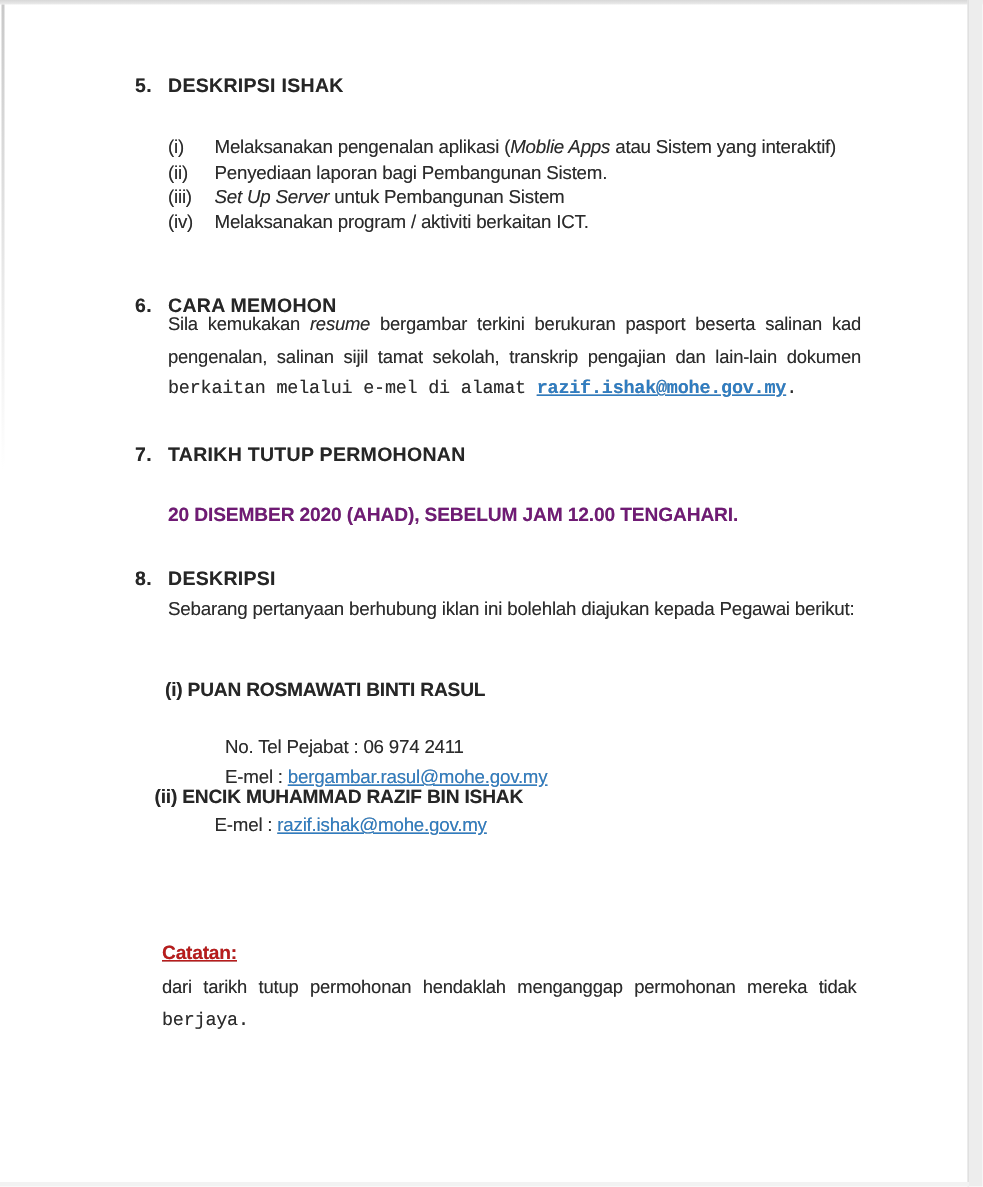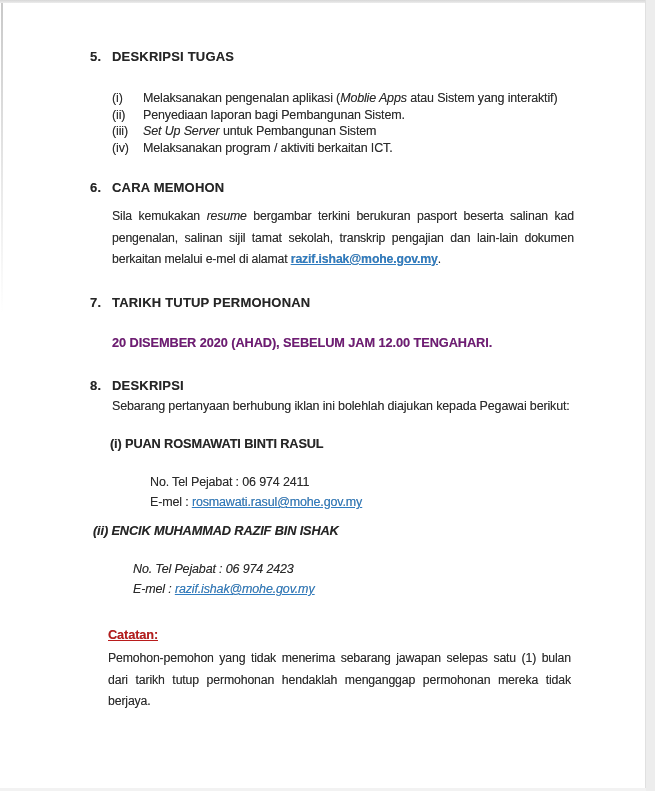--- a/index.html
+++ b/index.html
@@ -27,21 +27,21 @@
   .sec-head{font-weight:bold;font-size:13px;letter-spacing:0.2px;line-height:17px;color:#262626;white-space:nowrap;}
   .sec-num{display:inline-block;width:22px;}
 
   .tasks{font-size:12.5px;line-height:16.5px;}
   .task-row{white-space:nowrap;}
   .task-num{display:inline-block;width:31px;}
   .task-text i{font-style:italic;}
 
   .para{font-size:12.3px;line-height:21.5px;}
   .para .jline{text-align:justify;text-align-last:justify;}
-  .para .lline{text-align:center;text-align-last:left;}
+  .para .lline{text-align:center;text-align-last:left;font-family:Liberation Mono, monospace;}
   .para i{}
 
   .date-line{font-weight:bold;font-size:12.8px;letter-spacing:-0.1px;line-height:17px;white-space:nowrap;color:#701a75;}
   .intro-line{font-size:12.5px;line-height:17px;white-space:nowrap;text-align:right;}
 
   .contact{font-size:12.5px;line-height:17px;}
   .contact-name{font-weight:bold;font-size:12.8px;white-space:nowrap;color:#262626;}
   .contact-detail{margin-left:40px;white-space:nowrap;}
   .d1{margin-top:22px;}
   .d2{margin-top:3px;}
@@ -57,39 +57,39 @@
 <body>
 
 <div class="page soft">
 
   <div class="edge-top"></div>
   <div class="edge-left"></div>
   <div class="edge-right"></div>
   <div class="edge-bottom"></div>
 
   <div class="blk sec-head" style="top:48px;left:90px;">
-    <span class="sec-num">5.</span><span>DESKRIPSI TUGAS</span>
+    <span class="sec-num">5.</span><span>DESKRIPSI ISHAK</span>
   </div>
 
   <div class="blk tasks" style="top:90px;left:112px;">
     <div class="task-row">
       <span class="task-num">(i)</span><span class="task-text"><span>Melaksanakan pengenalan aplikasi (</span><i>Moblie Apps</i><span> atau Sistem yang interaktif)</span></span>
     </div>
     <div class="task-row">
       <span class="task-num">(ii)</span><span class="task-text"><span>Penyediaan laporan bagi Pembangunan Sistem.</span><i></i><span></span></span>
     </div>
     <div class="task-row">
       <span class="task-num">(iii)</span><span class="task-text"><span></span><i>Set Up Server</i><span> untuk Pembangunan Sistem</span></span>
     </div>
     <div class="task-row">
       <span class="task-num">(iv)</span><span class="task-text"><span>Melaksanakan program / aktiviti berkaitan ICT.</span><i></i><span></span></span>
     </div>
   </div>
 
-  <div class="blk sec-head" style="top:179px;left:90px;">
+  <div class="blk sec-head" style="top:195px;left:90px;">
     <span class="sec-num">6.</span><span>CARA MEMOHON</span>
   </div>
 
   <div class="blk para" style="top:206px;left:112px;width:462px;">
     <div class="jline"><span>Sila kemukakan </span><i>resume</i><span> bergambar terkini berukuran pasport beserta salinan kad</span></div>
     <div class="jline"><span>pengenalan, salinan sijil tamat sekolah, transkrip pengajian dan lain-lain dokumen</span></div>
     <div class="lline"><span>berkaitan melalui e-mel di alamat </span><a class="email-link bold">razif.ishak@mohe.gov.my</a><span>.</span></div>
   </div>
 
   <div class="blk sec-head" style="top:294px;left:90px;">
@@ -97,34 +97,32 @@
   </div>
 
   <div class="blk date-line" style="top:334px;left:112px;">20 DISEMBER 2020 (AHAD), SEBELUM JAM 12.00 TENGAHARI.</div>
 
   <div class="blk sec-head" style="top:377px;left:90px;">
     <span class="sec-num">8.</span><span>DESKRIPSI</span>
   </div>
 
   <div class="blk intro-line" style="top:398px;left:112px;">Sebarang pertanyaan berhubung iklan ini bolehlah diajukan kepada Pegawai berikut:</div>
 
-  <div class="blk contact" style="top:435px;left:110px;">
+  <div class="blk contact" style="top:451px;left:110px;">
     <div class="contact-name"><span>(i)</span>&nbsp;<span>PUAN ROSMAWATI BINTI RASUL</span></div>
     <div class="contact-detail d1">No. Tel Pejabat : 06 974 2411</div>
-    <div class="contact-detail d2"><span>E-mel : </span><a class="email-link">rosmawati.rasul@mohe.gov.my</a></div>
+    <div class="contact-detail d2"><span>E-mel : </span><a class="email-link">bergambar.rasul@mohe.gov.my</a></div>
   </div>
 
-  <div class="blk contact" style="top:522px;left:93px;font-style:italic;">
+  <div class="blk contact" style="top:522px;left:103px;">
     <div class="contact-name"><span>(ii)</span>&nbsp;<span>ENCIK MUHAMMAD RAZIF BIN ISHAK</span></div>
-    <div class="contact-detail d1">No. Tel Pejabat : 06 974 2423</div>
     <div class="contact-detail d2"><span>E-mel : </span><a class="email-link">razif.ishak@mohe.gov.my</a></div>
   </div>
 
   <div class="blk" style="top:626px;left:108px;width:463px;">
     <div class="note-title">Catatan:</div>
     <div class="para note-para">
-      <div class="jline">Pemohon-pemohon yang tidak menerima sebarang jawapan selepas satu (1) bulan</div>
       <div class="jline">dari tarikh tutup permohonan hendaklah menganggap permohonan mereka tidak</div>
       <div class="lline">berjaya.</div>
     </div>
   </div>
 
 </div>
 
 </body></html>

